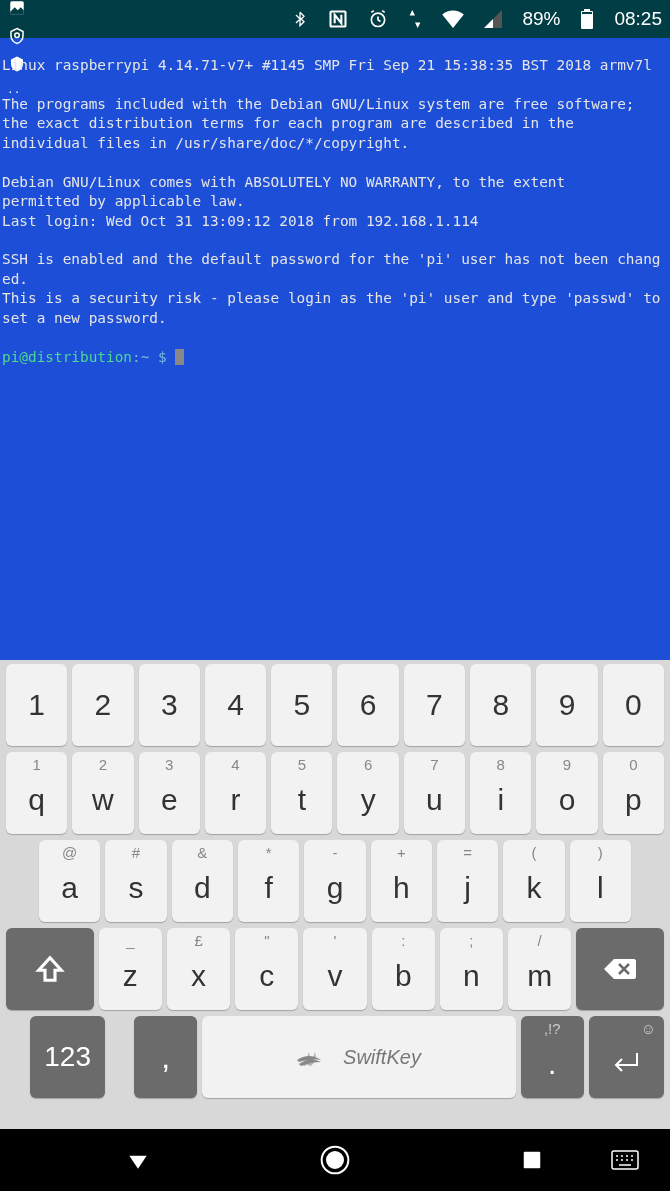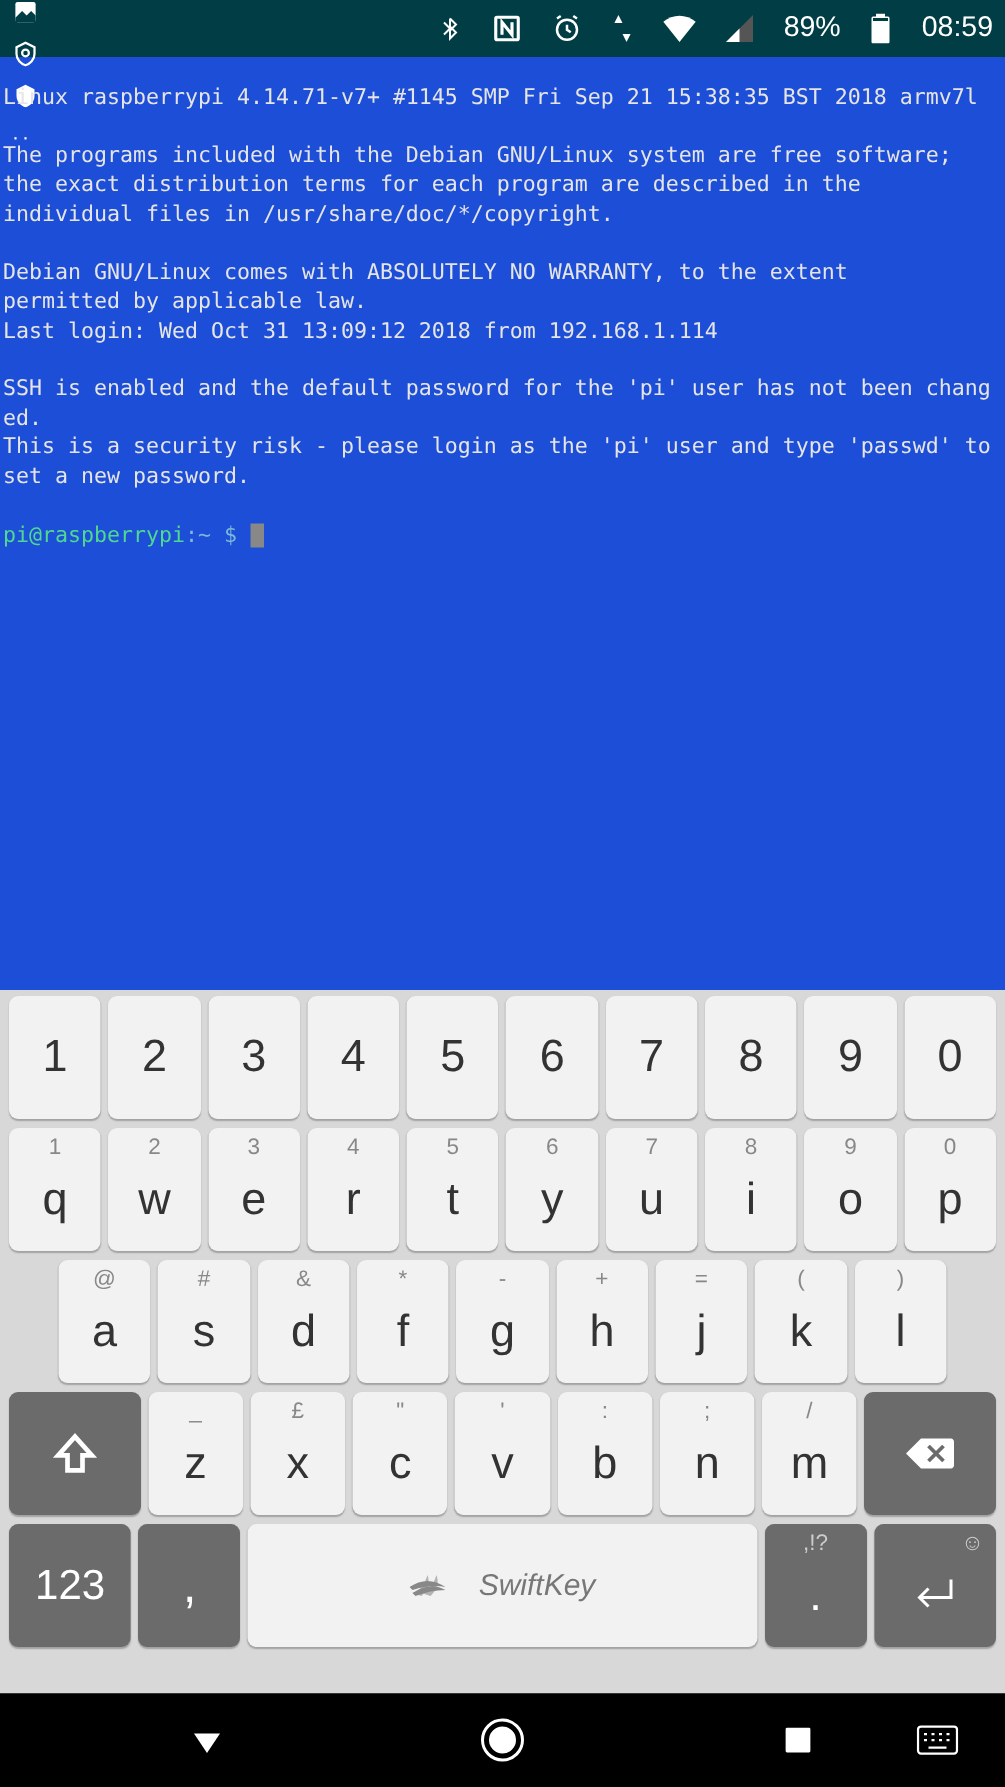--- a/index.html
+++ b/index.html
@@ -15,25 +15,25 @@
 .keyboard { background: #d8d8d8; height: 469px; padding: 4px; display: flex; flex-direction: column; gap: 6px; }
 .krow { display: flex; gap: 5px; padding: 0 2px; }
 .key { background: #f2f2f2; border-radius: 6px; box-shadow: 0 1px 1px rgba(0,0,0,0.25); display: flex; flex-direction: column; align-items: center; justify-content: center; font-family: sans-serif; color: #333; height: 82px; position: relative; }
 .key.num { flex: 1; font-size: 30px; font-weight: 400; }
 .key.letter { flex: 1; font-size: 30px; }
 .key .sup { position: absolute; top: 4px; font-size: 15px; color: #888; }
 .key .main { font-size: 30px; margin-top: 14px; }
 .key.dark { background: #6b6b6b; color: #fff; }
 .key.wide { flex: 1.5; }
 .key.space { flex: 5; background: #f2f2f2; color: #888; font-size: 20px; }
-.key.special { font-size: 24px; }
+.key.special { font-size: 24px; margin-left: 24px; }
 .krow.offset { padding: 0 35px; }
 .navbar { height: 62px; background: #000; display: flex; align-items: center; justify-content: space-around; padding: 0 40px; }
 .nav-btn { width: 50px; height: 50px; display: flex; align-items: center; justify-content: center; }
-.swiftkey { display: flex; align-items: flex-start; gap: 22px; color: #777; font-size: 20px; font-style: italic; font-weight: 300; }
+.swiftkey { display: flex; align-items: center; gap: 22px; color: #777; font-size: 20px; font-style: italic; font-weight: 300; }
 </style>
 </head>
 <body>
 
 <div class="status-bar">
   <div class="status-left">
     <span>EE</span>
     <span class="status-icon">
       <svg width="18" height="18" viewBox="0 0 24 24" fill="none" stroke="#fff" stroke-width="2">
           <circle cx="12" cy="12" r="9"></circle>
@@ -94,38 +94,38 @@
         </svg>
     </span>
     <span>89%</span>
     <span class="status-icon">
       <svg width="14" height="20" viewBox="0 0 12 20" fill="#fff">
           <rect x="0" y="2" width="12" height="18" rx="1"></rect>
           <rect x="3" y="0" width="6" height="3"></rect>
           <rect x="1" y="3" width="10" height="2" fill="#003d44"></rect>
         </svg>
     </span>
-    <span>08:59</span>
+    <span>08:25</span>
   </div>
 </div>
 
 <div class="terminal"><span id="term-output">Linux raspberrypi 4.14.71-v7+ #1145 SMP Fri Sep 21 15:38:35 BST 2018 armv7l
 
 The programs included with the Debian GNU/Linux system are free software;
 the exact distribution terms for each program are described in the
 individual files in /usr/share/doc/*/copyright.
 
 Debian GNU/Linux comes with ABSOLUTELY NO WARRANTY, to the extent
 permitted by applicable law.
 Last login: Wed Oct 31 13:09:12 2018 from 192.168.1.114
 
 SSH is enabled and the default password for the 'pi' user has not been changed.
 This is a security risk - please login as the 'pi' user and type 'passwd' to set a new password.
 </span>
-<span class="prompt-user">pi@raspberrypi</span><span class="prompt-sym">:~ $ </span><span class="cursor"></span></div>
+<span class="prompt-user">pi@distribution</span><span class="prompt-sym">:~ $ </span><span class="cursor"></span></div>
 
 <div class="keyboard">
   <div class="krow" id="row1">
       <div class="key num">1</div>
       <div class="key num">2</div>
       <div class="key num">3</div>
       <div class="key num">4</div>
       <div class="key num">5</div>
       <div class="key num">6</div>
       <div class="key num">7</div>

